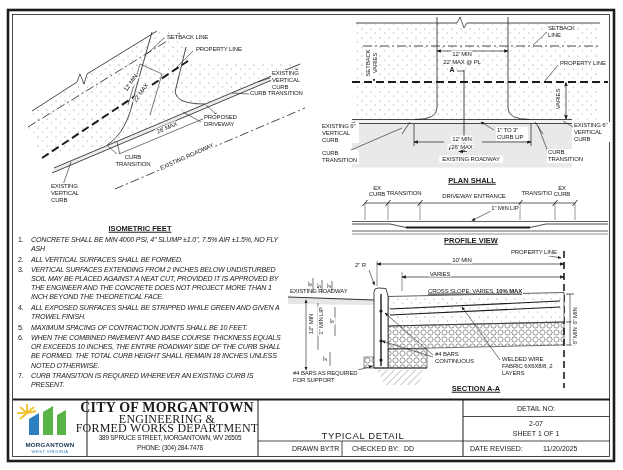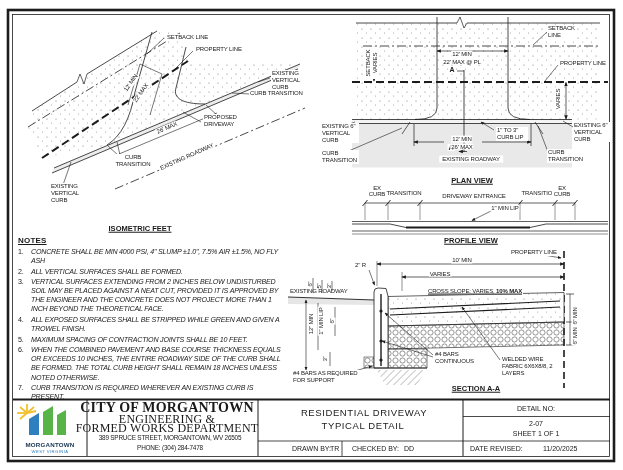--- a/index.html
+++ b/index.html
@@ -176,21 +176,21 @@
 <div class="lbl nw" style="left:559px;top:60px">PROPERTY LINE</div>
 <div class="lbl vt" style="left:558px;top:99px">VARIES</div>
 <div class="lbl" style="left:573px;top:122px;width:36px">EXISTING 6" VERTICAL CURB</div>
 <div class="lbl" style="left:547px;top:149px;width:36px">CURB TRANSITION</div>
 <div class="lbl" style="left:321px;top:123px;width:36px">EXISTING 6" VERTICAL CURB</div>
 <div class="lbl" style="left:321px;top:150px;width:36px">CURB TRANSITION</div>
 <div class="lbl" style="left:496px;top:127px;width:30px">1" TO 3" CURB LIP</div>
 <div class="lbl nw ctr dim" style="left:462px;top:139px">12' MIN</div>
 <div class="lbl nw ctr dim" style="left:462px;top:146.5px">26' MAX</div>
 <div class="lbl nw ctr" style="left:471px;top:159px;padding:0 3px">EXISTING ROADWAY</div>
-<div class="lbl nw vtitle ctr" style="left:472px;top:181px">PLAN VIEW</div>
+<div class="lbl nw vtitle ctr" style="left:472px;top:181px">PLAN SHALL</div>
 
 <div class="lbl ctr" style="left:377px;top:191.5px;width:18px">EX CURB</div>
 <div class="lbl nw ctr" style="left:404px;top:192.5px">TRANSITION</div>
 <div class="lbl nw ctr" style="left:474px;top:196px">DRIVEWAY ENTRANCE</div>
 <div class="lbl nw ctr" style="left:539px;top:192.5px">TRANSITION</div>
 <div class="lbl ctr" style="left:562px;top:191.5px;width:18px">EX CURB</div>
 <div class="lbl nw ctr dim" style="left:505px;top:208px">1" MIN LIP</div>
 <div class="lbl nw vtitle ctr" style="left:471px;top:241px">PROFILE VIEW</div>
 
 <div class="lbl nw" style="left:510px;top:249px">PROPERTY LINE</div>
@@ -207,21 +207,20 @@
 <div class="lbl nw vt dim" style="left:325px;top:359px">3"</div>
 <div class="lbl nw ctr cross" style="left:475px;top:291px"><span>CROSS SLOPE: VARIES, </span><b>10% MAX</b></div>
 <div class="lbl nw vt dim" style="left:575px;top:316px">6" MIN</div>
 <div class="lbl nw vt dim" style="left:575px;top:336px">6" MIN</div>
 <div class="lbl" style="left:434px;top:351px;width:42px">#4 BARS CONTINUOUS</div>
 <div class="lbl" style="left:501px;top:356px;width:60px">WELDED WIRE FABRIC 6X6X8/8, 2 LAYERS</div>
 <div class="lbl" style="left:292px;top:370px;width:78px">#4 BARS AS REQUIRED FOR SUPPORT</div>
 <div class="lbl nw vtitle ctr" style="left:476px;top:389px">SECTION A-A</div>
 
 <div class="notes">
-  <h4>NOTES</h4>
   <div class="note">
         <span class="num">1.</span>
         <span class="txt">CONCRETE SHALL BE MIN 4000 PSI, 4" SLUMP ±1.0", 7.5% AIR ±1.5%, NO FLY ASH</span>
       </div>
   <div class="note">
         <span class="num">2.</span>
         <span class="txt">ALL VERTICAL SURFACES SHALL BE FORMED.</span>
       </div>
   <div class="note">
         <span class="num">3.</span>
@@ -262,22 +261,21 @@
 </svg>
 <div class="logo-name" style="left:50px;top:441px;transform:translateX(-50%)">MORGANTOWN</div>
 <div class="logo-sub" style="left:50px;top:449px;transform:translateX(-50%)">WEST VIRGINIA</div>
 
 <div class="tb serifb ctr" style="left:167px;top:408px;position:absolute">CITY OF MORGANTOWN</div>
 <div class="tb serif ctr" style="left:167px;top:418.5px;position:absolute">ENGINEERING &amp;</div>
 <div class="tb serif ctr" style="left:167px;top:428px;position:absolute">FORMED WORKS DEPARTMENT</div>
 <div class="tb addr ctr" style="left:170px;top:437px;position:absolute;white-space:nowrap">389 SPRUCE STREET, MORGANTOWN, WV 26505</div>
 <div class="tb addr ctr" style="left:170px;top:446.5px;position:absolute;white-space:nowrap">PHONE: (304) 284-7478</div>
 
-<div class="tb dtitle ctr" style="left:364px;top:412px;position:absolute;white-space:nowrap">RESIDENTIAL DRIVEWAY</div>
-<div class="tb dtitle ctr" style="left:363px;top:425px;position:absolute;white-space:nowrap">TYPICAL DETAIL</div>
+<div class="tb dtitle ctr" style="left:363px;top:435px;position:absolute;white-space:nowrap">TYPICAL DETAIL</div>
 <div class="tb" style="left:292px;top:445px;position:absolute">DRAWN BY:</div>
 <div class="tb" style="left:330px;top:445px;position:absolute">TR</div>
 <div class="tb" style="left:352px;top:445px;position:absolute">CHECKED BY:</div>
 <div class="tb" style="left:404px;top:445px;position:absolute">DD</div>
 
 <div class="tb ctr" style="left:536px;top:408px;position:absolute;white-space:nowrap">DETAIL NO:</div>
 <div class="tb ctr" style="left:536px;top:423px;position:absolute;white-space:nowrap">2-07</div>
 <div class="tb ctr" style="left:536px;top:433px;position:absolute;white-space:nowrap">SHEET 1 OF 1</div>
 <div class="tb" style="left:470px;top:445px;position:absolute">DATE REVISED:</div>
 <div class="tb" style="left:543px;top:445px;position:absolute">11/20/2025</div>

